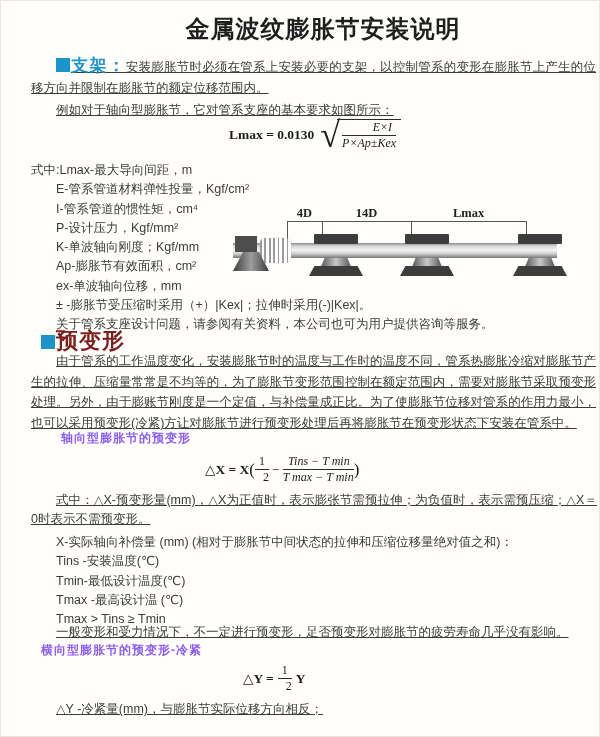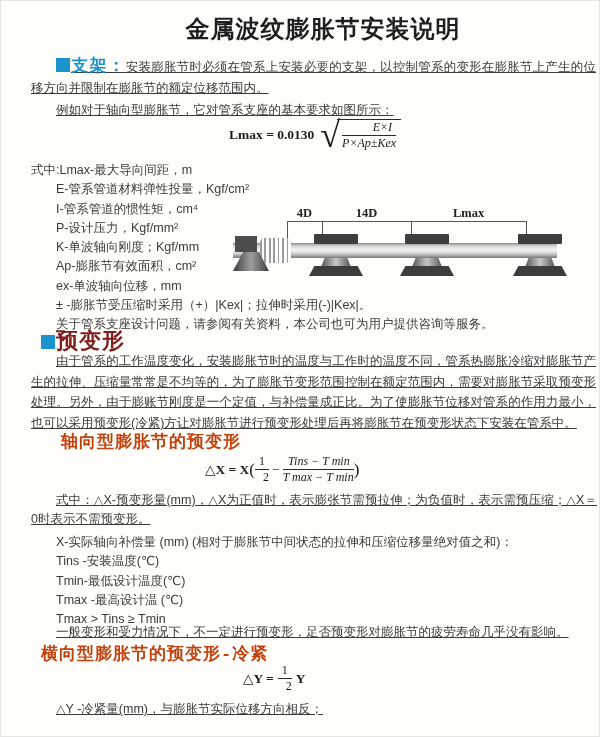--- a/index.html
+++ b/index.html
@@ -59,21 +59,21 @@
   .guide .clamp{position:absolute;left:5px;top:0;width:44px;height:10px;background:#3d3d3d;border-radius:1px;}
   .guide .saddle{position:absolute;left:12px;top:24px;width:30px;height:9px;
     clip-path:polygon(12% 0,88% 0,100% 100%,0 100%);
     background:linear-gradient(90deg,#565656,#c8c8c8,#565656);}
   .guide .base{position:absolute;left:0;top:32px;width:54px;height:10px;
     clip-path:polygon(10% 0,90% 0,100% 100%,0 100%);background:#3d3d3d;}
 
   .h-sec{font-size:22px;font-weight:bold;color:#7f1d1d;letter-spacing:1px;}
   .h-predeform{top:325px;left:40px;}
   .p-predeform{top:350px;left:30px;width:565px;text-indent:25px;line-height:20.7px;}
-  .h-sub{font-size:17px;font-weight:bold;color:#c2410c;letter-spacing:1px;font-family:Liberation Mono, monospace;}
+  .h-sub{font-size:12px;font-weight:bold;color:#8b5cf6;letter-spacing:1px;}
   .h-axial{top:429px;left:60px;}
   .formula2{top:454px;left:204px;display:flex;align-items:center;color:#1c1c1c;font-size:13px;}
   .f2-lhs,.f2-rhs,.f2-op{font-weight:bold;font-size:13.5px;}
   .f2-op{margin:0 3px;font-weight:normal;}
   .f2-paren{font-size:17px;font-weight:normal;}
   .p-axialnote{top:490px;left:30px;width:566px;text-indent:25px;line-height:19.3px;}
   .axial-defs{top:532px;left:55px;font-size:12.5px;line-height:19.3px;}
   .p-remark{top:621px;left:30px;width:566px;text-indent:25px;}
   .h-lateral{top:641px;left:40px;}
   .formula3{top:663px;left:242px;display:flex;align-items:center;color:#1c1c1c;}

